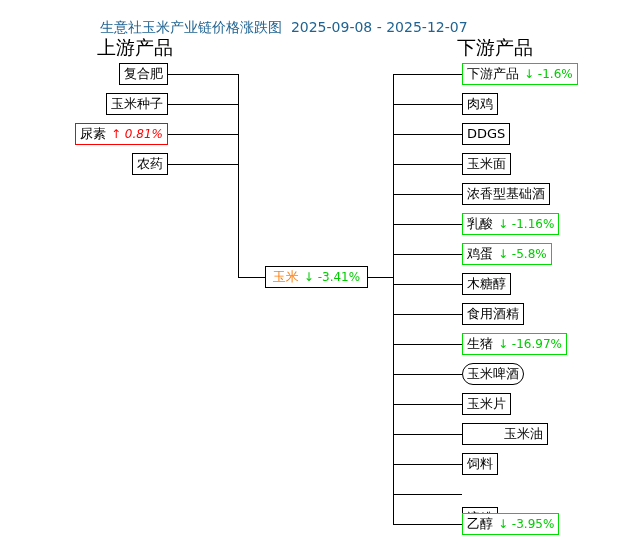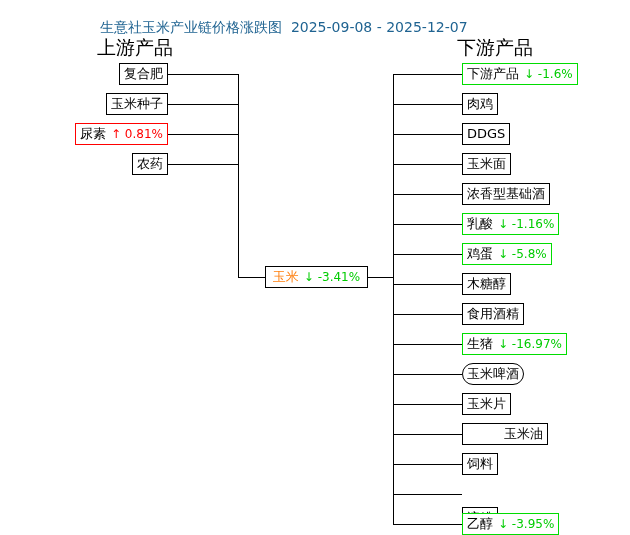--- a/index.html
+++ b/index.html
@@ -64,21 +64,21 @@
     white-space: nowrap;
     display: flex;
     align-items: center;
     gap: 5px;
   }
   .node.up   { border-color: #ff0000; }
   .node.down { border-color: #00dd00; }
 
   .node .nm { color: #000000; }
   .node .pct { font-size: 12px; white-space: pre; }
-  .node.up   .pct { color: #ff0000; }
+  .node.up   .pct { color: #ff0000; font-style: italic; }
   .node.down .pct { color: #00cc00; }
 
   
   .node.left-node  { transform: translateX(-100%); }
 
   
   .node.hub {
     border-color: #000000;
     justify-content: center;
   }

